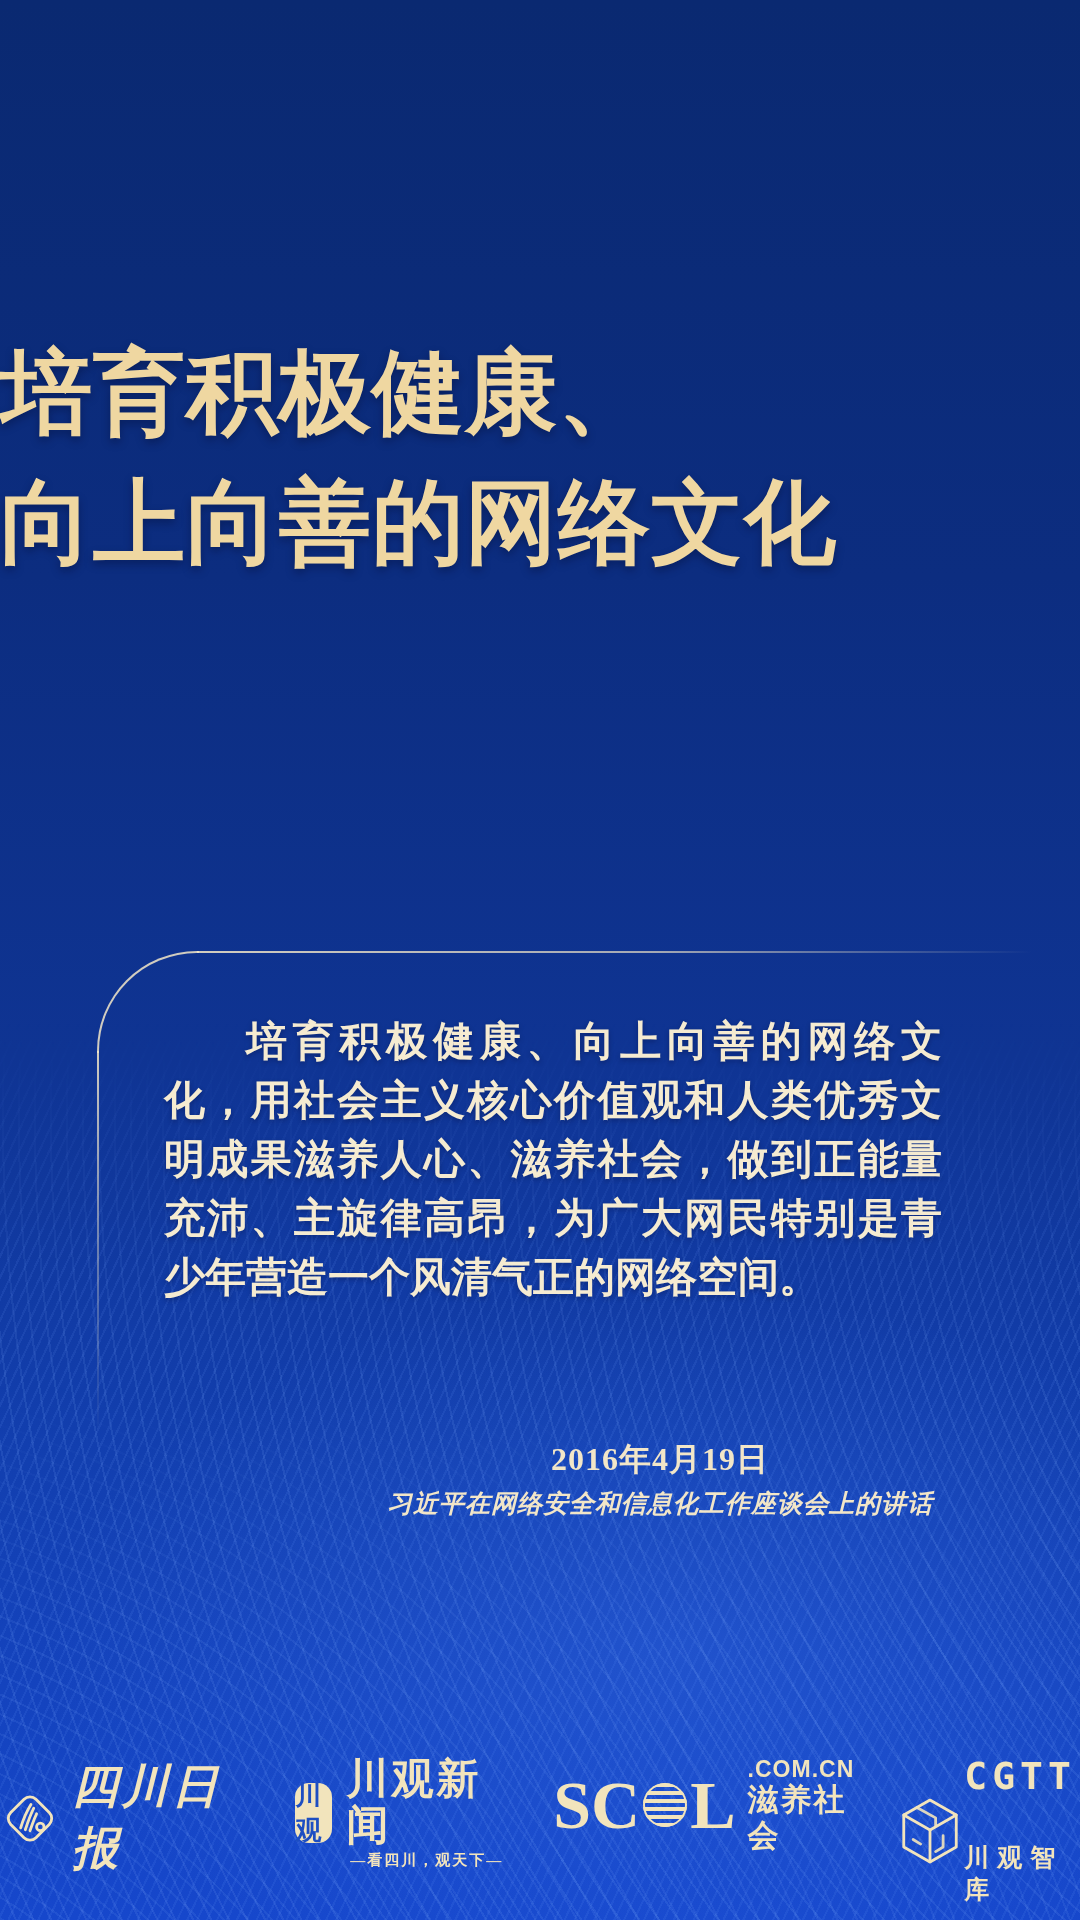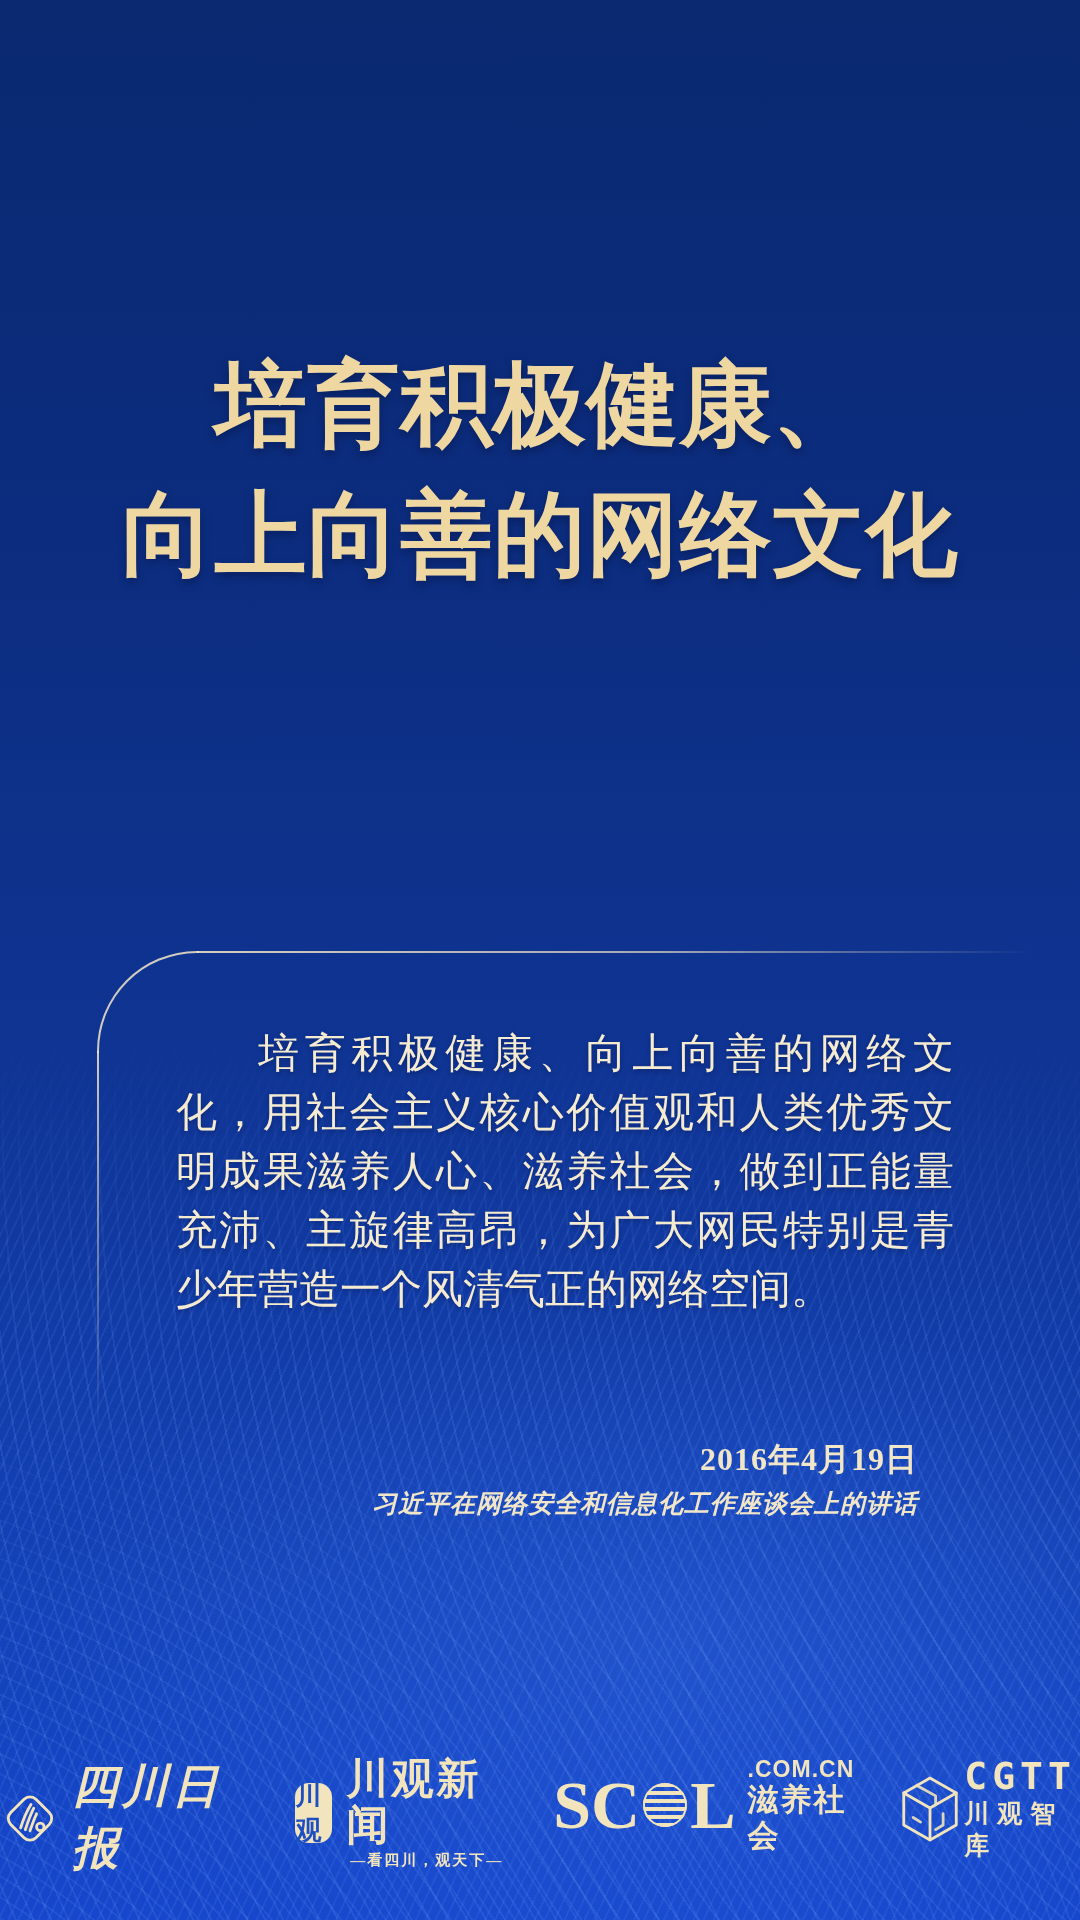--- a/index.html
+++ b/index.html
@@ -22,48 +22,48 @@
   }
   .bg-waves-bottom{
     background:repeating-radial-gradient(circle at -320px 2420px,rgba(130,175,255,0.11) 0 2px,rgba(0,0,0,0) 2px 18px);
     -webkit-mask:linear-gradient(180deg,rgba(0,0,0,0) 0 72%,#000 86%,#000 100%);
             mask:linear-gradient(180deg,rgba(0,0,0,0) 0 72%,#000 86%,#000 100%);
   }
   .bg-glow{
     background:radial-gradient(900px 520px at 62% 86%,rgba(70,130,255,0.26),rgba(0,0,0,0) 70%);
   }
   .title{
-    position:absolute;left:0;right:0;top:328px;margin:12px;
-    text-align:center;font-size:92px;line-height:130px;font-weight:bold;
+    position:absolute;left:0;right:0;top:328px;margin:0;
+    text-align:left;font-size:92px;line-height:130px;font-weight:bold;
     color:#efd7a1;letter-spacing:1px;
     text-shadow:0 4px 8px rgba(2,8,40,0.35);
   }
   .title-line{display:block;}
   
   .card-arc{
     position:absolute;left:97px;top:951px;width:100px;height:100px;
     border-top:2px solid rgba(244,232,200,0.85);
     border-left:2px solid rgba(244,232,200,0.85);
     border-top-left-radius:100px;
   }
   .card-top{
     position:absolute;left:197px;top:951px;width:835px;height:2px;
     background:linear-gradient(to right,rgba(244,232,200,0.85) 0%,rgba(244,232,200,0.65) 55%,rgba(244,232,200,0) 100%);
   }
   .card-left{
     position:absolute;left:97px;top:1051px;width:2px;height:382px;
     background:linear-gradient(to bottom,rgba(244,232,200,0.85) 0%,rgba(244,232,200,0) 100%);
   }
   .quote{
-    position:absolute;left:160px;top:1008px;width:778px;margin:16px;
-    font-size:41px;line-height:59px;font-weight:normal;color:#f5ebd1;
+    position:absolute;left:160px;top:1008px;width:778px;margin:4px;
+    font-size:41px;line-height:59px;font-weight:bold;color:#f5ebd1;
     text-align:justify;text-indent:2em;
     text-shadow:0 2px 5px rgba(2,8,40,0.3);
   }
-  .source{position:absolute;right:162px;top:1438px;text-align:right;color:#f2e6c8;}
+  .source{position:absolute;right:147px;top:1438px;text-align:center;color:#f2e6c8;}
   .source .date{font-size:32px;line-height:42px;font-weight:bold;letter-spacing:1px;}
   .source .attribution{font-size:25px;line-height:48px;font-weight:bold;letter-spacing:1px;font-style:italic;}
   
   .footer{
     position:absolute;left:0;right:0;top:1756px;height:104px;
     display:flex;align-items:flex-start;justify-content:center;gap:46px;
     color:#f2e4bc;
   }
   .logo-group{display:flex;align-items:center;}
   .scrb-wordmark{font-size:46px;font-weight:bold;letter-spacing:4px;margin-left:12px;font-style:italic;}
@@ -78,21 +78,21 @@
   .scol-row{display:flex;align-items:center;}
   .scol-letters{font-family:Liberation Serif, serif;font-size:68px;font-weight:900;line-height:56px;letter-spacing:0;}
   .scol-o{
     width:44px;height:44px;border-radius:50%;margin:0 3px;align-self:center;
     background:repeating-linear-gradient(to bottom,#f2e4bc 0 4px,rgba(0,0,0,0) 4px 8px);
     box-shadow:inset 0 0 0 2px #f2e4bc;
   }
   .scol-col{margin-left:12px;display:flex;flex-direction:column;}
   .scol-domain{font-family:"Liberation Sans","DejaVu Sans",sans-serif;font-size:23px;font-weight:bold;letter-spacing:1px;line-height:26px;}
   .scol-cn{font-size:31px;font-weight:bold;letter-spacing:2px;line-height:36px;}
-  .cgtt-col{margin-left:4px;display:flex;flex-direction:column;}
+  .cgtt-col{margin-left:4px;display:flex;flex-direction:column;gap:44px;}
   .cgtt-brand{font-family:"DejaVu Sans Mono","Liberation Mono",monospace;font-size:38px;font-weight:bold;letter-spacing:5px;line-height:40px;}
   .cgtt-cn{font-size:25px;font-weight:bold;letter-spacing:8px;line-height:32px;margin-top:2px;}
   svg{display:block;}
 </style>
 </head>
 <body>
 
 <div id="poster">
 
   <div class="layer bg-stripes"></div>

